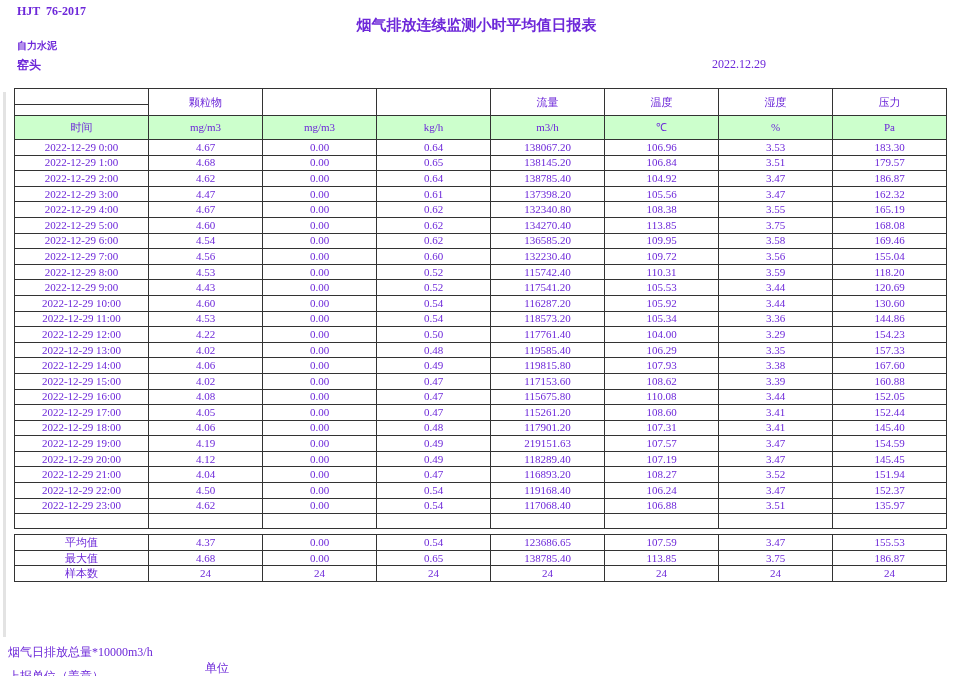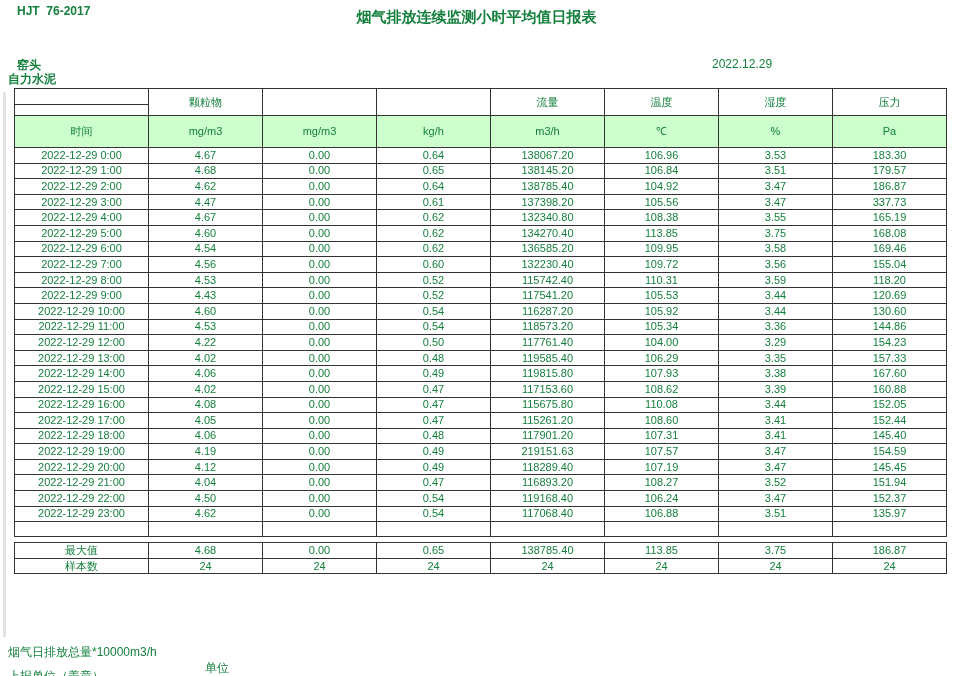--- a/index.html
+++ b/index.html
@@ -2,49 +2,49 @@
 <html style="--green: #CCFFCC; --border: #333333;"><head>
 <meta charset="utf-8">
 <style>
   :root { --green: #CCFFCC; --border: #333333; }
   * { box-sizing: border-box; }
   html, body { margin: 0; padding: 0; background: #fff; }
   .page {
     position: relative;
     width: 953px; height: 676px;
     background: #ffffff;
-    font-family: Liberation Sans, sans-serif;
-    color: #15803d;
+    font-family: Liberation Serif, serif;
+    color: #6d28d9;
     overflow: hidden;
   }
   .doc-code {
     position: absolute; left: 17px; top: 4px;
     font-size: 12px; font-weight: bold; white-space: pre;
   }
   .report-title {
-    position: absolute; left: 0; top: 8px; width: 100%;
+    position: absolute; left: 0; top: 16px; width: 100%;
     text-align: center; font-size: 15px; font-weight: bold;
   }
-  .company { position: absolute; left: 8px; top: 39px; font-size: 12px; font-weight: bold; margin-top: 32px; }
+  .company { position: absolute; left: 17px; top: 39px; font-size: 10px; font-weight: bold; }
   .station { position: absolute; left: 17px; top: 57px; font-size: 12px; font-weight: bold; text-align: right; }
   .report-date { position: absolute; left: 712px; top: 57px; font-size: 12px; }
   .edge-strip {
     position: absolute; left: 3px; top: 92px; width: 3px; height: 545px;
     background: #e3e3e3;
   }
   .table-wrap { position: absolute; left: 14px; top: 88px; width: 934px; }
   table { border-collapse: collapse; table-layout: fixed; width: 933px; }
   td {
     border: 1px solid var(--border);
     font-size: 11px; text-align: center; vertical-align: middle;
     padding: 0; overflow: hidden; white-space: nowrap; line-height: 1;
   }
   tr.h1a td { height: 16px; }
   tr.h1b td { height: 11px; }
-  tr.unit-row td { height: 32px; background: var(--green); }
+  tr.unit-row td { height: 24px; background: var(--green); }
   tr.data-row td { height: 15.6px; }
   tr.empty-row td { height: 15px; }
   .gap { height: 5px; }
   #summary-table td { height: 15.6px; }
   .note1 { position: absolute; left: 8px; top: 644px; font-size: 12px; }
   .note2 { position: absolute; left: 8px; top: 660px; font-size: 12px; margin-top: 8px; }
   .note3 { position: absolute; left: 185px; top: 660px; font-size: 12px; margin-left: 20px; }
 </style>
 </head>
 <body>
@@ -124,21 +124,21 @@
             <td>186.87</td>
           </tr>
           <tr class="data-row">
             <td>2022-12-29 3:00</td>
             <td>4.47</td>
             <td>0.00</td>
             <td>0.61</td>
             <td>137398.20</td>
             <td>105.56</td>
             <td>3.47</td>
-            <td>337.73</td>
+            <td>162.32</td>
           </tr>
           <tr class="data-row">
             <td>2022-12-29 4:00</td>
             <td>4.67</td>
             <td>0.00</td>
             <td>0.62</td>
             <td>132340.80</td>
             <td>108.38</td>
             <td>3.55</td>
             <td>165.19</td>
@@ -351,20 +351,30 @@
         <col style="width:134px">
         <col style="width:114px">
           <col style="width:114px">
           <col style="width:114px">
         <col style="width:114px">
           <col style="width:114px">
           <col style="width:114px">
         <col style="width:114px">
       </colgroup>
       <tbody>
+          <tr class="summary-row">
+            <td>平均值</td>
+            <td>4.37</td>
+            <td>0.00</td>
+            <td>0.54</td>
+            <td>123686.65</td>
+            <td>107.59</td>
+            <td>3.47</td>
+            <td>155.53</td>
+          </tr>
           <tr class="summary-row">
             <td>最大值</td>
             <td>4.68</td>
             <td>0.00</td>
             <td>0.65</td>
             <td>138785.40</td>
             <td>113.85</td>
             <td>3.75</td>
             <td>186.87</td>
           </tr>

